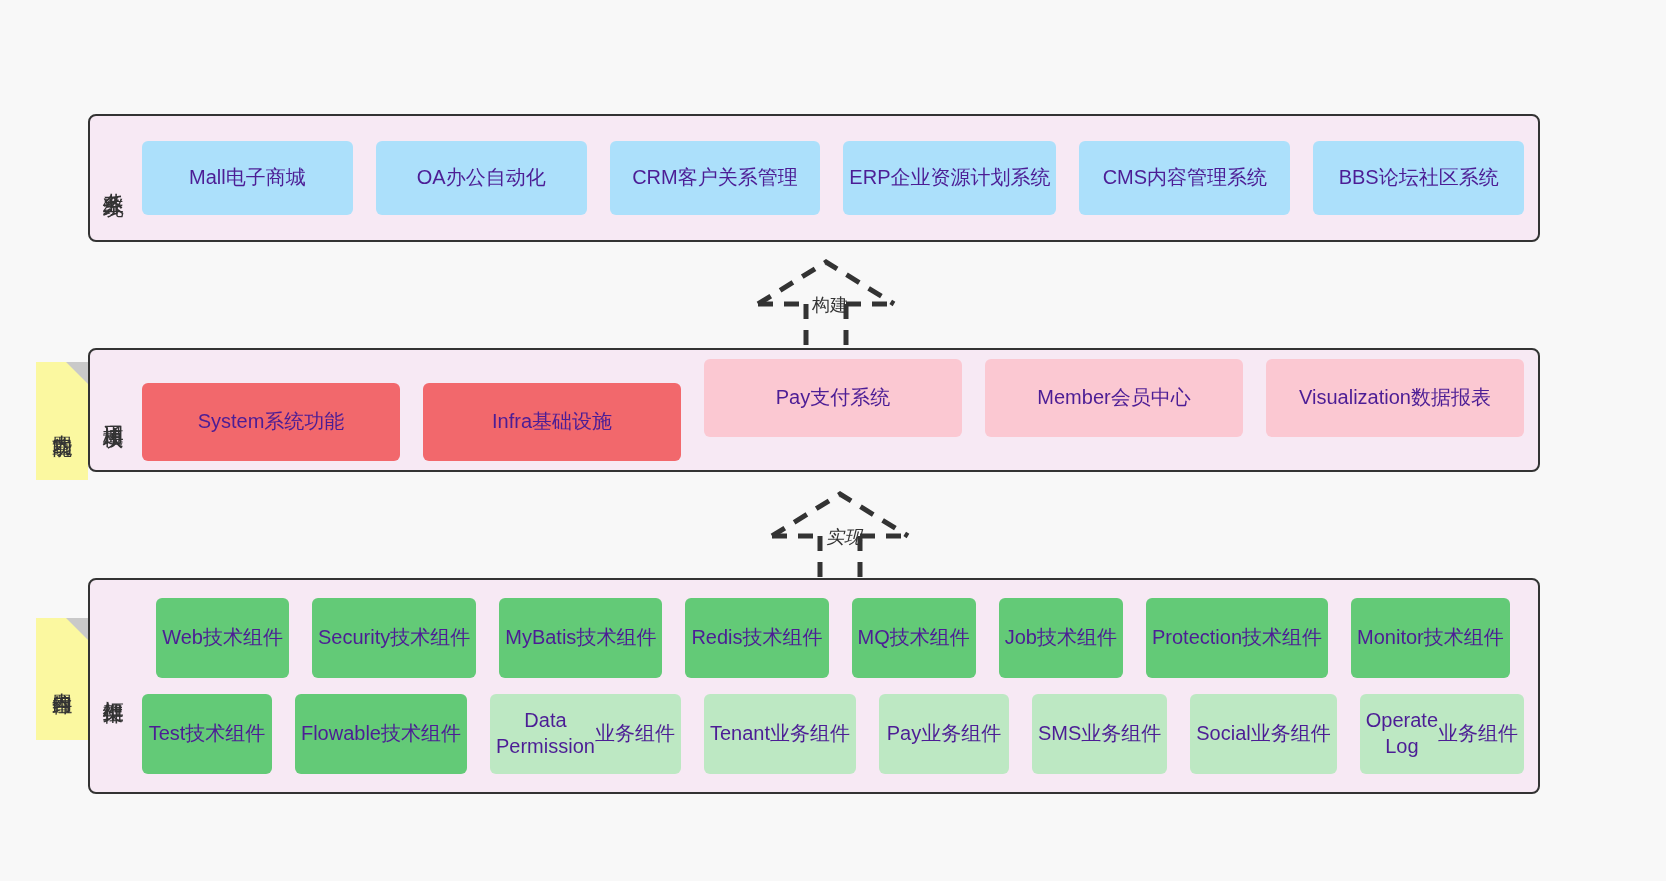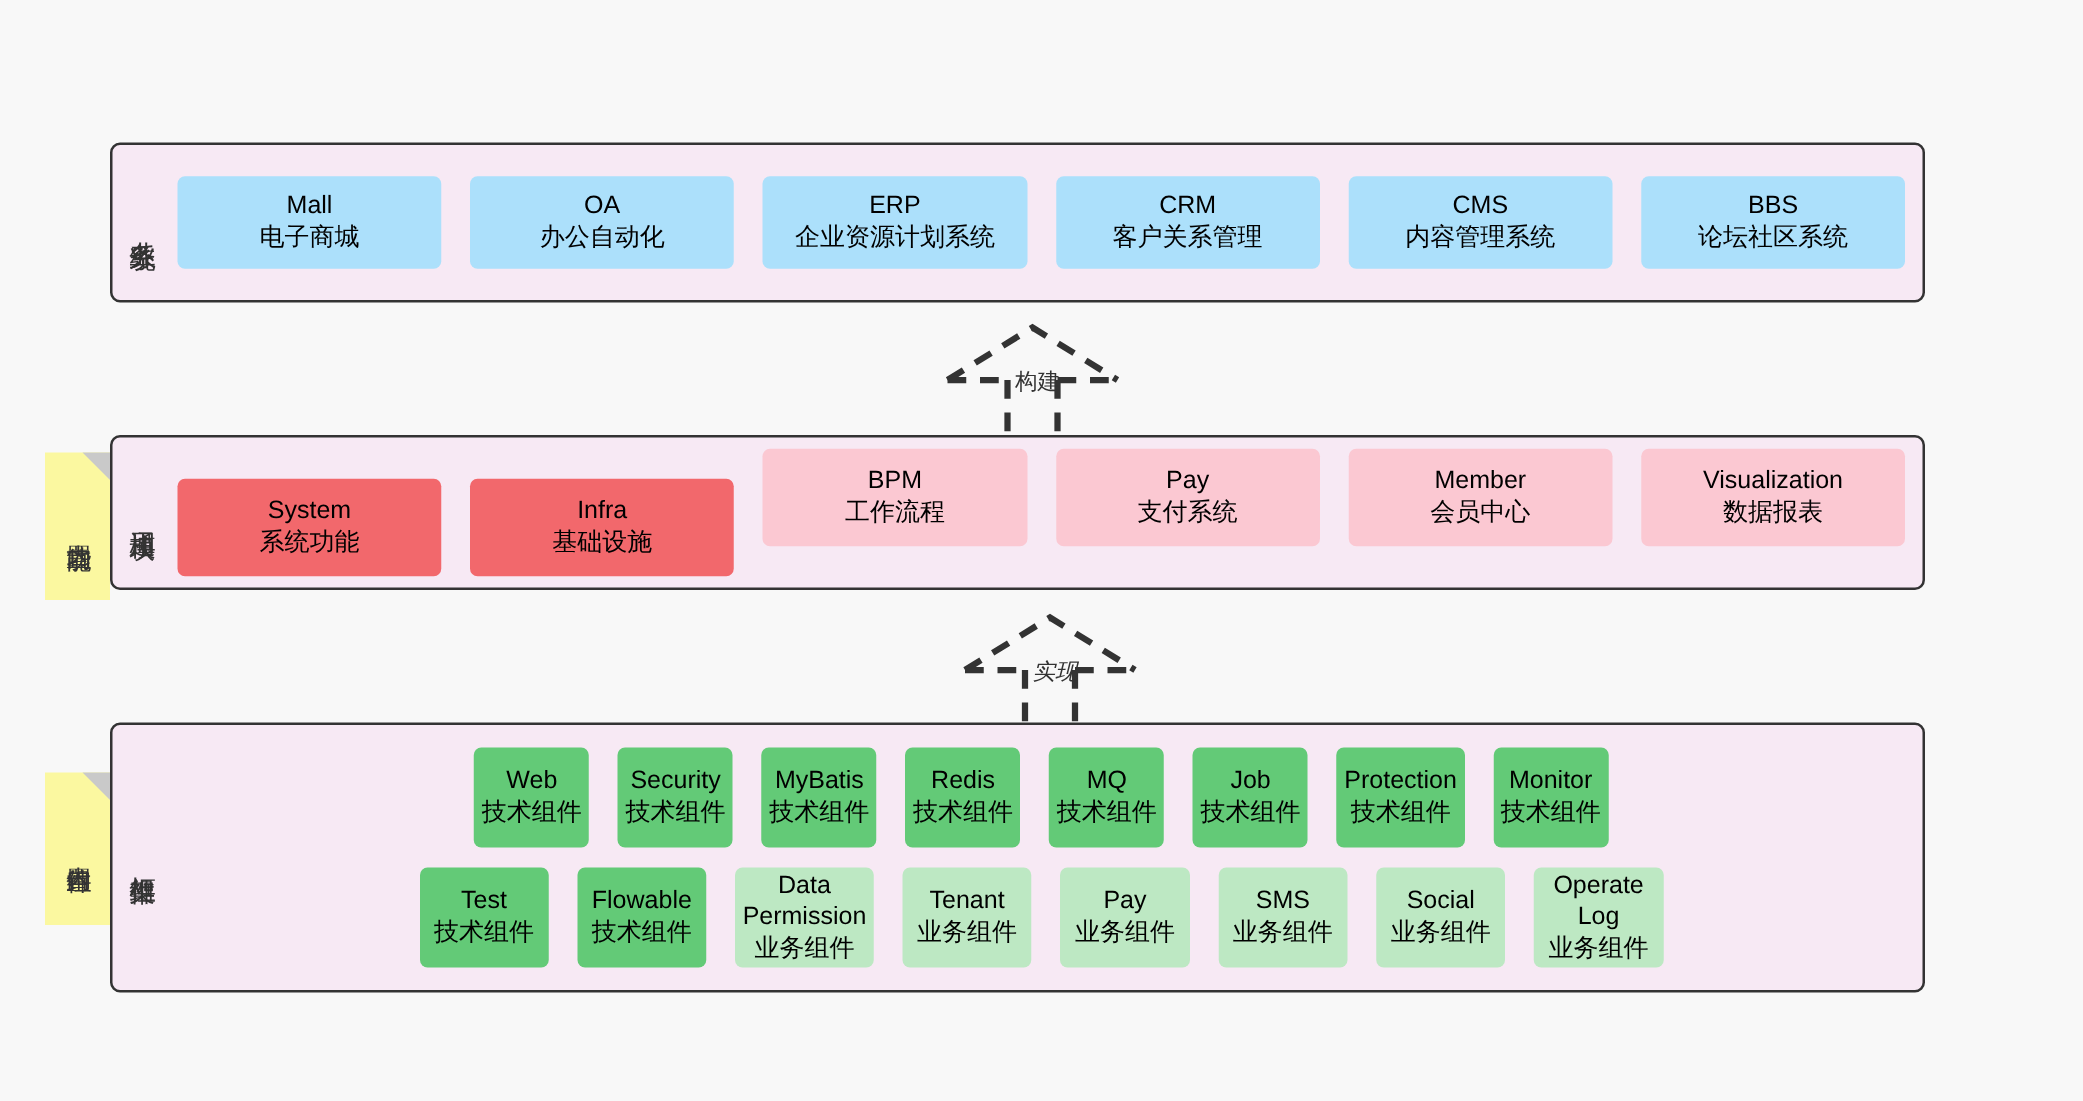--- a/index.html
+++ b/index.html
@@ -48,27 +48,27 @@
   }
   .row {
     display: flex;
     gap: 23px;
   }
   .cell {
     flex: 1 1 0;
     box-sizing: border-box;
     border-radius: 6px;
     display: flex;
-    flex-direction: column;
+    flex-direction: row;
     align-items: center;
     justify-content: center;
     text-align: center;
     font-size: 20px;
     line-height: 1.28;
-    color: #000000;
+    color: #4c1d95;
     padding: 4px 6px;
   }
   .cell .t1 { white-space: normal; }
   .cell .t2 { white-space: nowrap; }
 
   
   .c-blue       { background: #ace0fb; }
   .c-red        { background: #f2686c; margin-top: 24px; }
   .c-pink       { background: #fbc8d2; }
   .c-green      { background: #63ca77; }
@@ -139,26 +139,26 @@
       <div class="row">
         <div class="cell c-blue">
           <span class="t1">Mall</span>
           <span class="t2">电子商城</span>
         </div>
         <div class="cell c-blue">
           <span class="t1">OA</span>
           <span class="t2">办公自动化</span>
         </div>
         <div class="cell c-blue">
+          <span class="t1">CRM</span>
+          <span class="t2">客户关系管理</span>
+        </div>
+        <div class="cell c-blue">
           <span class="t1">ERP</span>
           <span class="t2">企业资源计划系统</span>
-        </div>
-        <div class="cell c-blue">
-          <span class="t1">CRM</span>
-          <span class="t2">客户关系管理</span>
         </div>
         <div class="cell c-blue">
           <span class="t1">CMS</span>
           <span class="t2">内容管理系统</span>
         </div>
         <div class="cell c-blue">
           <span class="t1">BBS</span>
           <span class="t2">论坛社区系统</span>
         </div>
       </div>
@@ -182,24 +182,20 @@
       <div class="row">
         <div class="cell c-red">
           <span class="t1">System</span>
           <span class="t2">系统功能</span>
         </div>
         <div class="cell c-red">
           <span class="t1">Infra</span>
           <span class="t2">基础设施</span>
         </div>
         <div class="cell c-pink">
-          <span class="t1">BPM</span>
-          <span class="t2">工作流程</span>
-        </div>
-        <div class="cell c-pink">
           <span class="t1">Pay</span>
           <span class="t2">支付系统</span>
         </div>
         <div class="cell c-pink">
           <span class="t1">Member</span>
           <span class="t2">会员中心</span>
         </div>
         <div class="cell c-pink">
           <span class="t1">Visualization</span>
           <span class="t2">数据报表</span>

